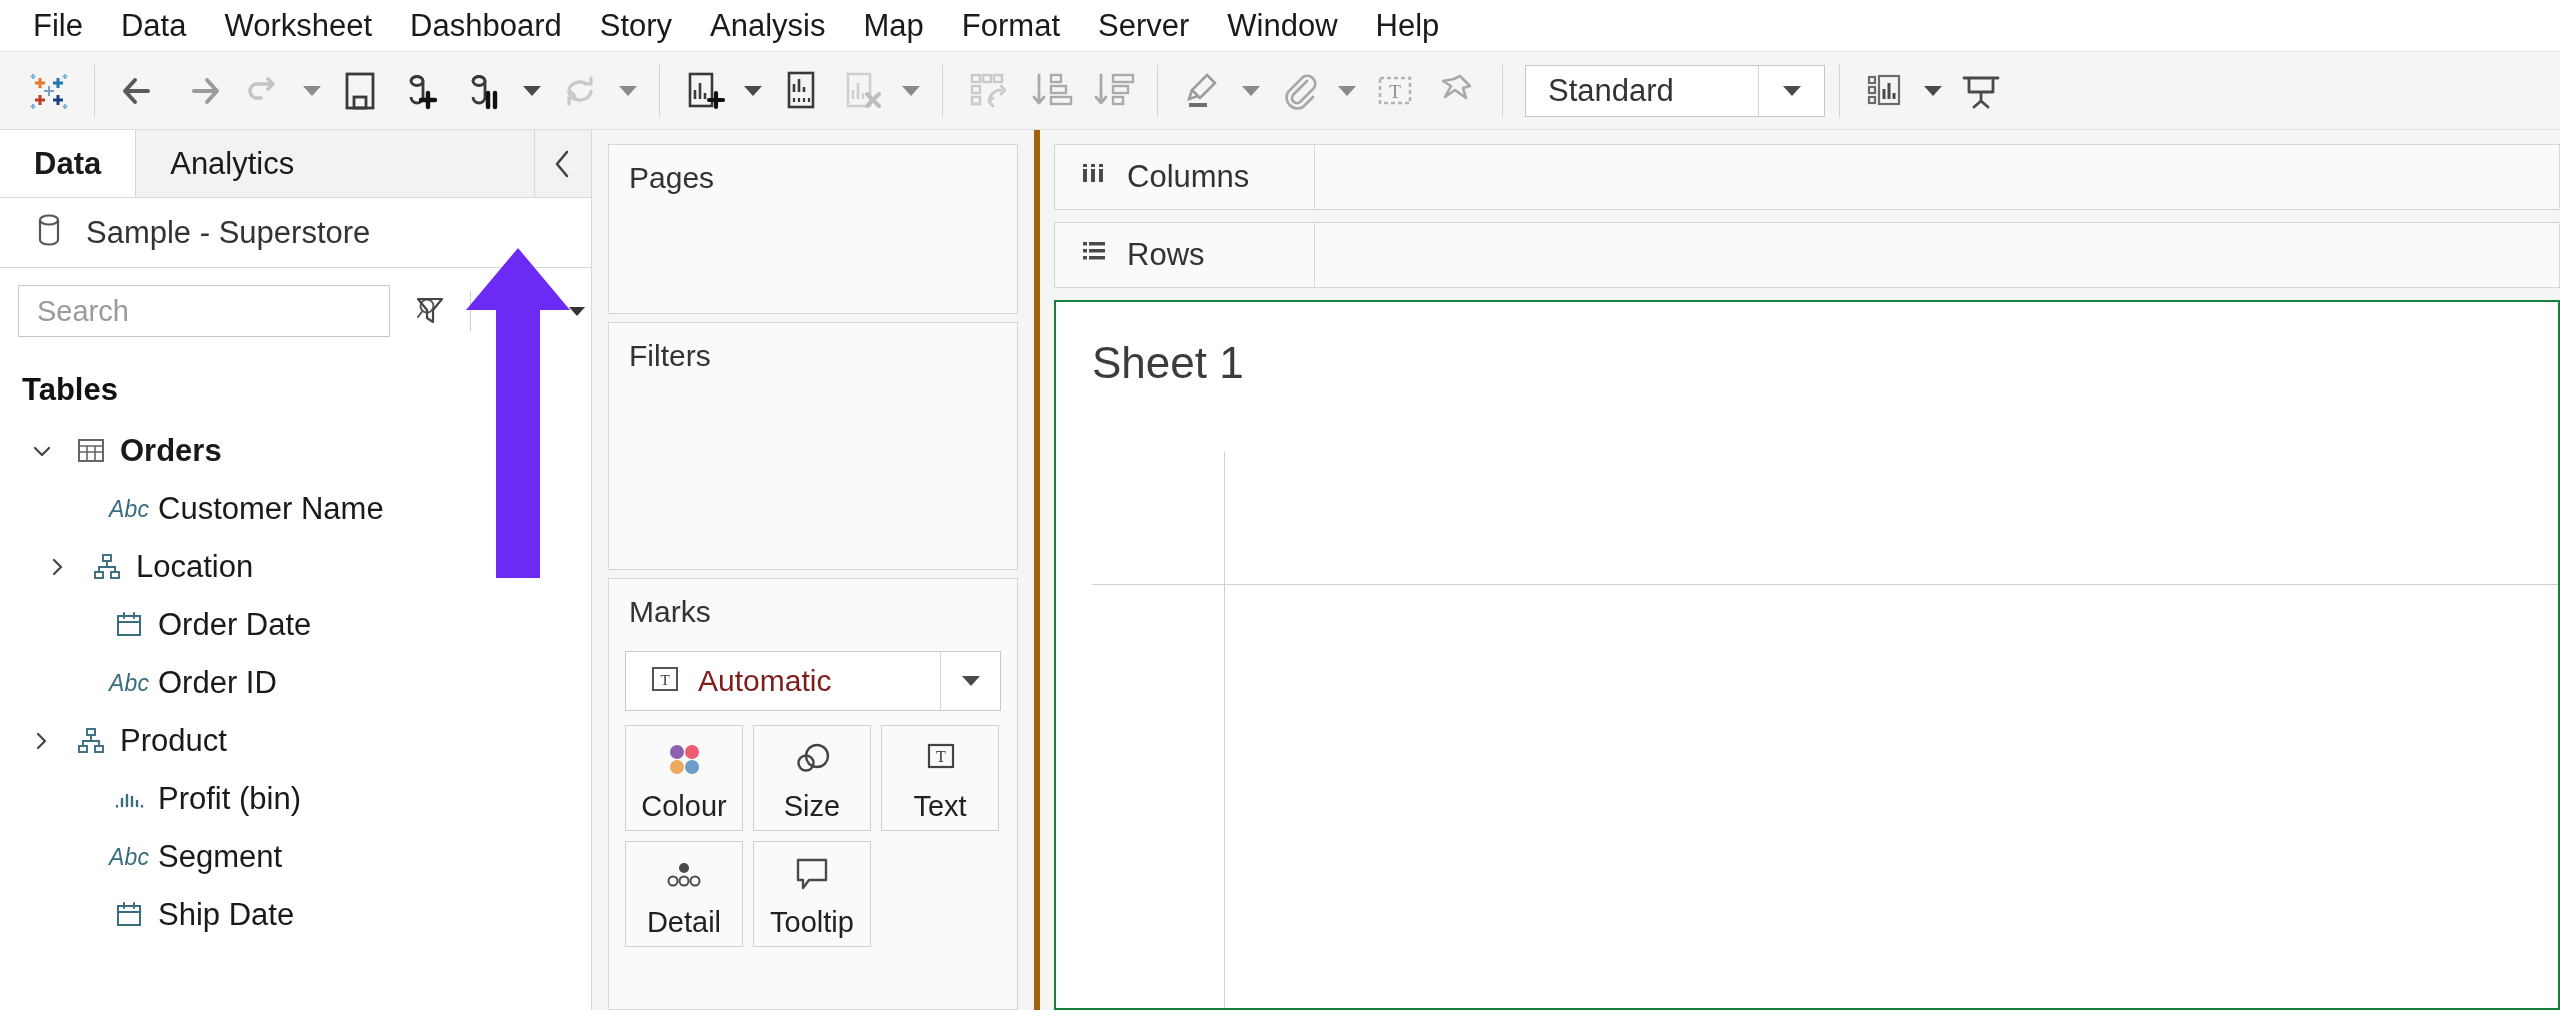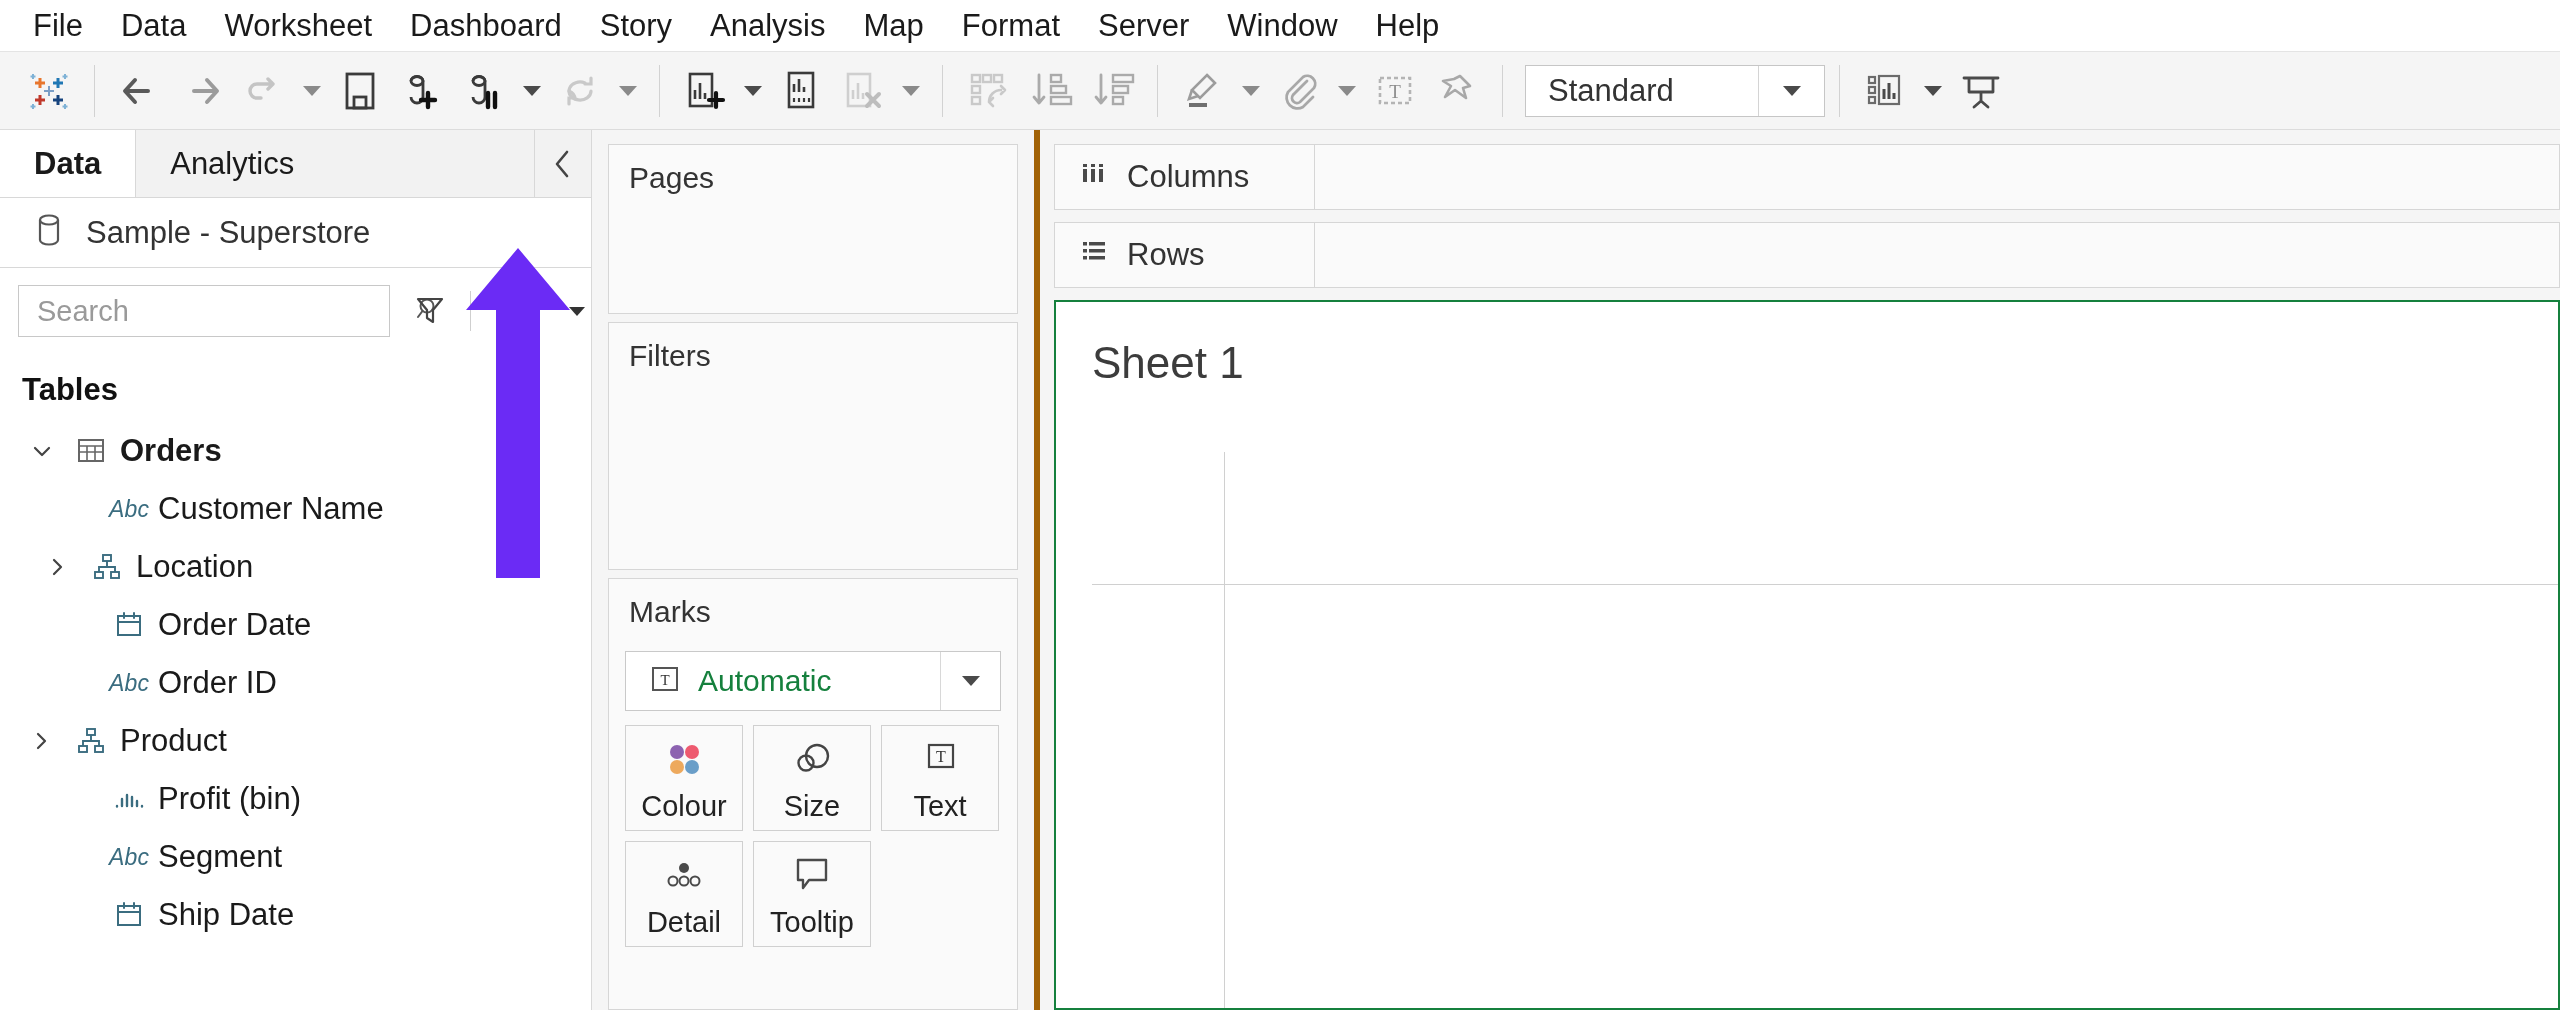--- a/index.html
+++ b/index.html
@@ -240,21 +240,21 @@
     height: 60px;
     background: #fff;
     border: 1px solid #c9c9c9;
     display: flex; align-items: stretch;
   }
   .marks-type .mt-main {
     flex: 1;
     display: flex; align-items: center; gap: 16px;
     padding-left: 22px;
   }
-  .marks-type .mt-label { font-size: 30px; color: #15803d; }
+  .marks-type .mt-label { font-size: 30px; color: #7f1d1d; }
   .marks-type .mt-arrow {
     width: 60px;
     border-left: 1px solid #d8d8d8;
     display: flex; align-items: center; justify-content: center;
   }
   .marks-grid {
     display: flex; flex-wrap: wrap;
     gap: 10px;
     padding: 14px 16px 0 16px;
   }

